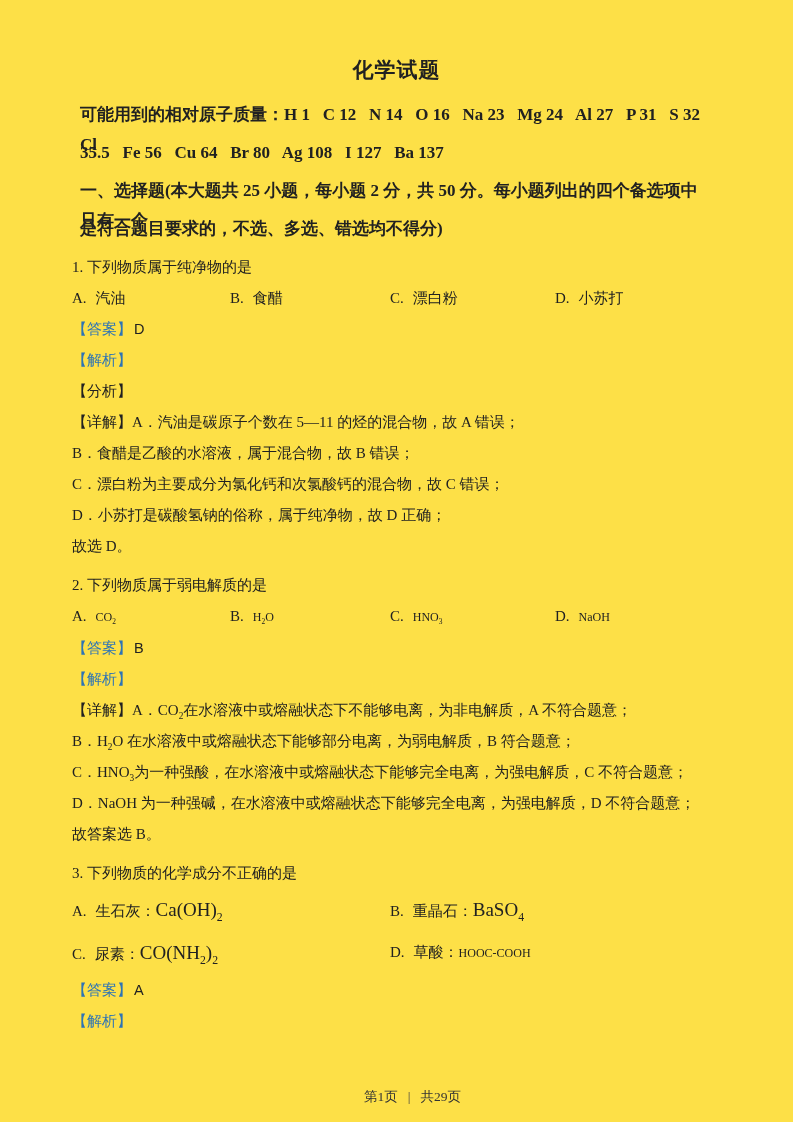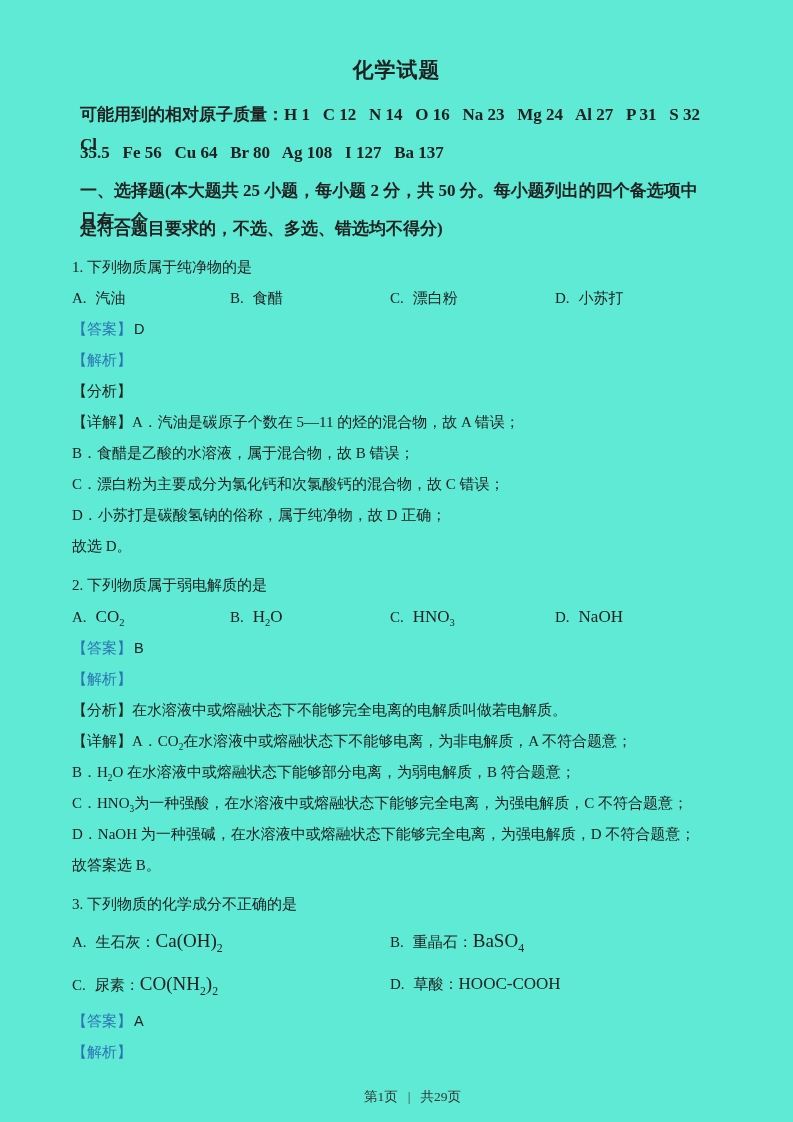--- a/index.html
+++ b/index.html
@@ -1,21 +1,21 @@
 <!DOCTYPE html>
 <html><head>
 <meta charset="utf-8">
 <style>
   html,body{margin:0;padding:0;background:#ffffff;}
   .page{
     position:relative;
     width:793px;height:1122px;
     box-sizing:border-box;
     padding:54px 72px 0 72px;
-    background:#5eead4;
+    background:#fde047;
     font-family:"Liberation Serif","DejaVu Serif",serif;
     color:#212121;
     overflow:hidden;
   }
   .title{
     margin:0 0 14px 0;
     font-size:21px;line-height:32px;
     font-weight:bold;text-align:center;
     letter-spacing:1px;
   }
@@ -33,21 +33,21 @@
   .optrow .opt{white-space:pre-wrap;}
   .optrow .c1{width:158px;}
   .optrow .c2{width:160px;}
   .optrow .c3{width:165px;}
   .optrow2 .c1{width:318px;}
   .row3{min-height:41px;line-height:41px;}
   .olabel{margin-right:9px;}
   .blue{color:#2E74B5;}
   .ansval{margin-left:2px;font-family:"Liberation Sans","DejaVu Sans",sans-serif;font-size:14.5px;}
   sub{font-size:0.62em;line-height:0;}
-  .fmla{font-size:17px;}
+  .fmla{font-size:12px;}
   .fmla-lg{font-size:19px;}
   .footer{
     position:absolute;left:16px;top:1088px;width:100%;
     text-align:center;font-size:13.5px;color:#333;
   }
   .footer .sep{margin:0 10px;color:#444;}
 </style>
 </head>
 <body>
 
@@ -78,21 +78,20 @@
 
   <p class="line qgap">2. 下列物质属于弱电解质的是</p>
   <div class="line optrow">
     <span class="opt c1"><span class="olabel">A.</span><span class="fmla">CO<sub>2</sub></span></span>
     <span class="opt c2"><span class="olabel">B.</span><span class="fmla">H<sub>2</sub>O</span></span>
     <span class="opt c3"><span class="olabel">C.</span><span class="fmla">HNO<sub>3</sub></span></span>
     <span class="opt"><span class="olabel">D.</span><span class="fmla">NaOH</span></span>
   </div>
   <p class="line"><span class="blue">【答案】</span><span class="ansval">B</span></p>
   <p class="line"><span class="blue">【解析】</span></p>
-  <p class="line">【分析】在水溶液中或熔融状态下不能够完全电离的电解质叫做若电解质。</p>
   <p class="line">【详解】A．CO<sub>2</sub>在水溶液中或熔融状态下不能够电离，为非电解质，A 不符合题意；</p>
   <p class="line">B．H<sub>2</sub>O 在水溶液中或熔融状态下能够部分电离，为弱电解质，B 符合题意；</p>
   <p class="line">C．HNO<sub>3</sub>为一种强酸，在水溶液中或熔融状态下能够完全电离，为强电解质，C 不符合题意；</p>
   <p class="line">D．NaOH 为一种强碱，在水溶液中或熔融状态下能够完全电离，为强电解质，D 不符合题意；</p>
   <p class="line">故答案选 B。</p>
 
   <p class="line qgap">3. 下列物质的化学成分不正确的是</p>
   <div class="line row3 optrow optrow2">
     <span class="opt c1"><span class="olabel">A.</span><span>生石灰：</span><span class="fmla-lg">Ca(OH)<sub>2</sub></span></span>
     <span class="opt"><span class="olabel">B.</span><span>重晶石：</span><span class="fmla-lg">BaSO<sub>4</sub></span></span>

